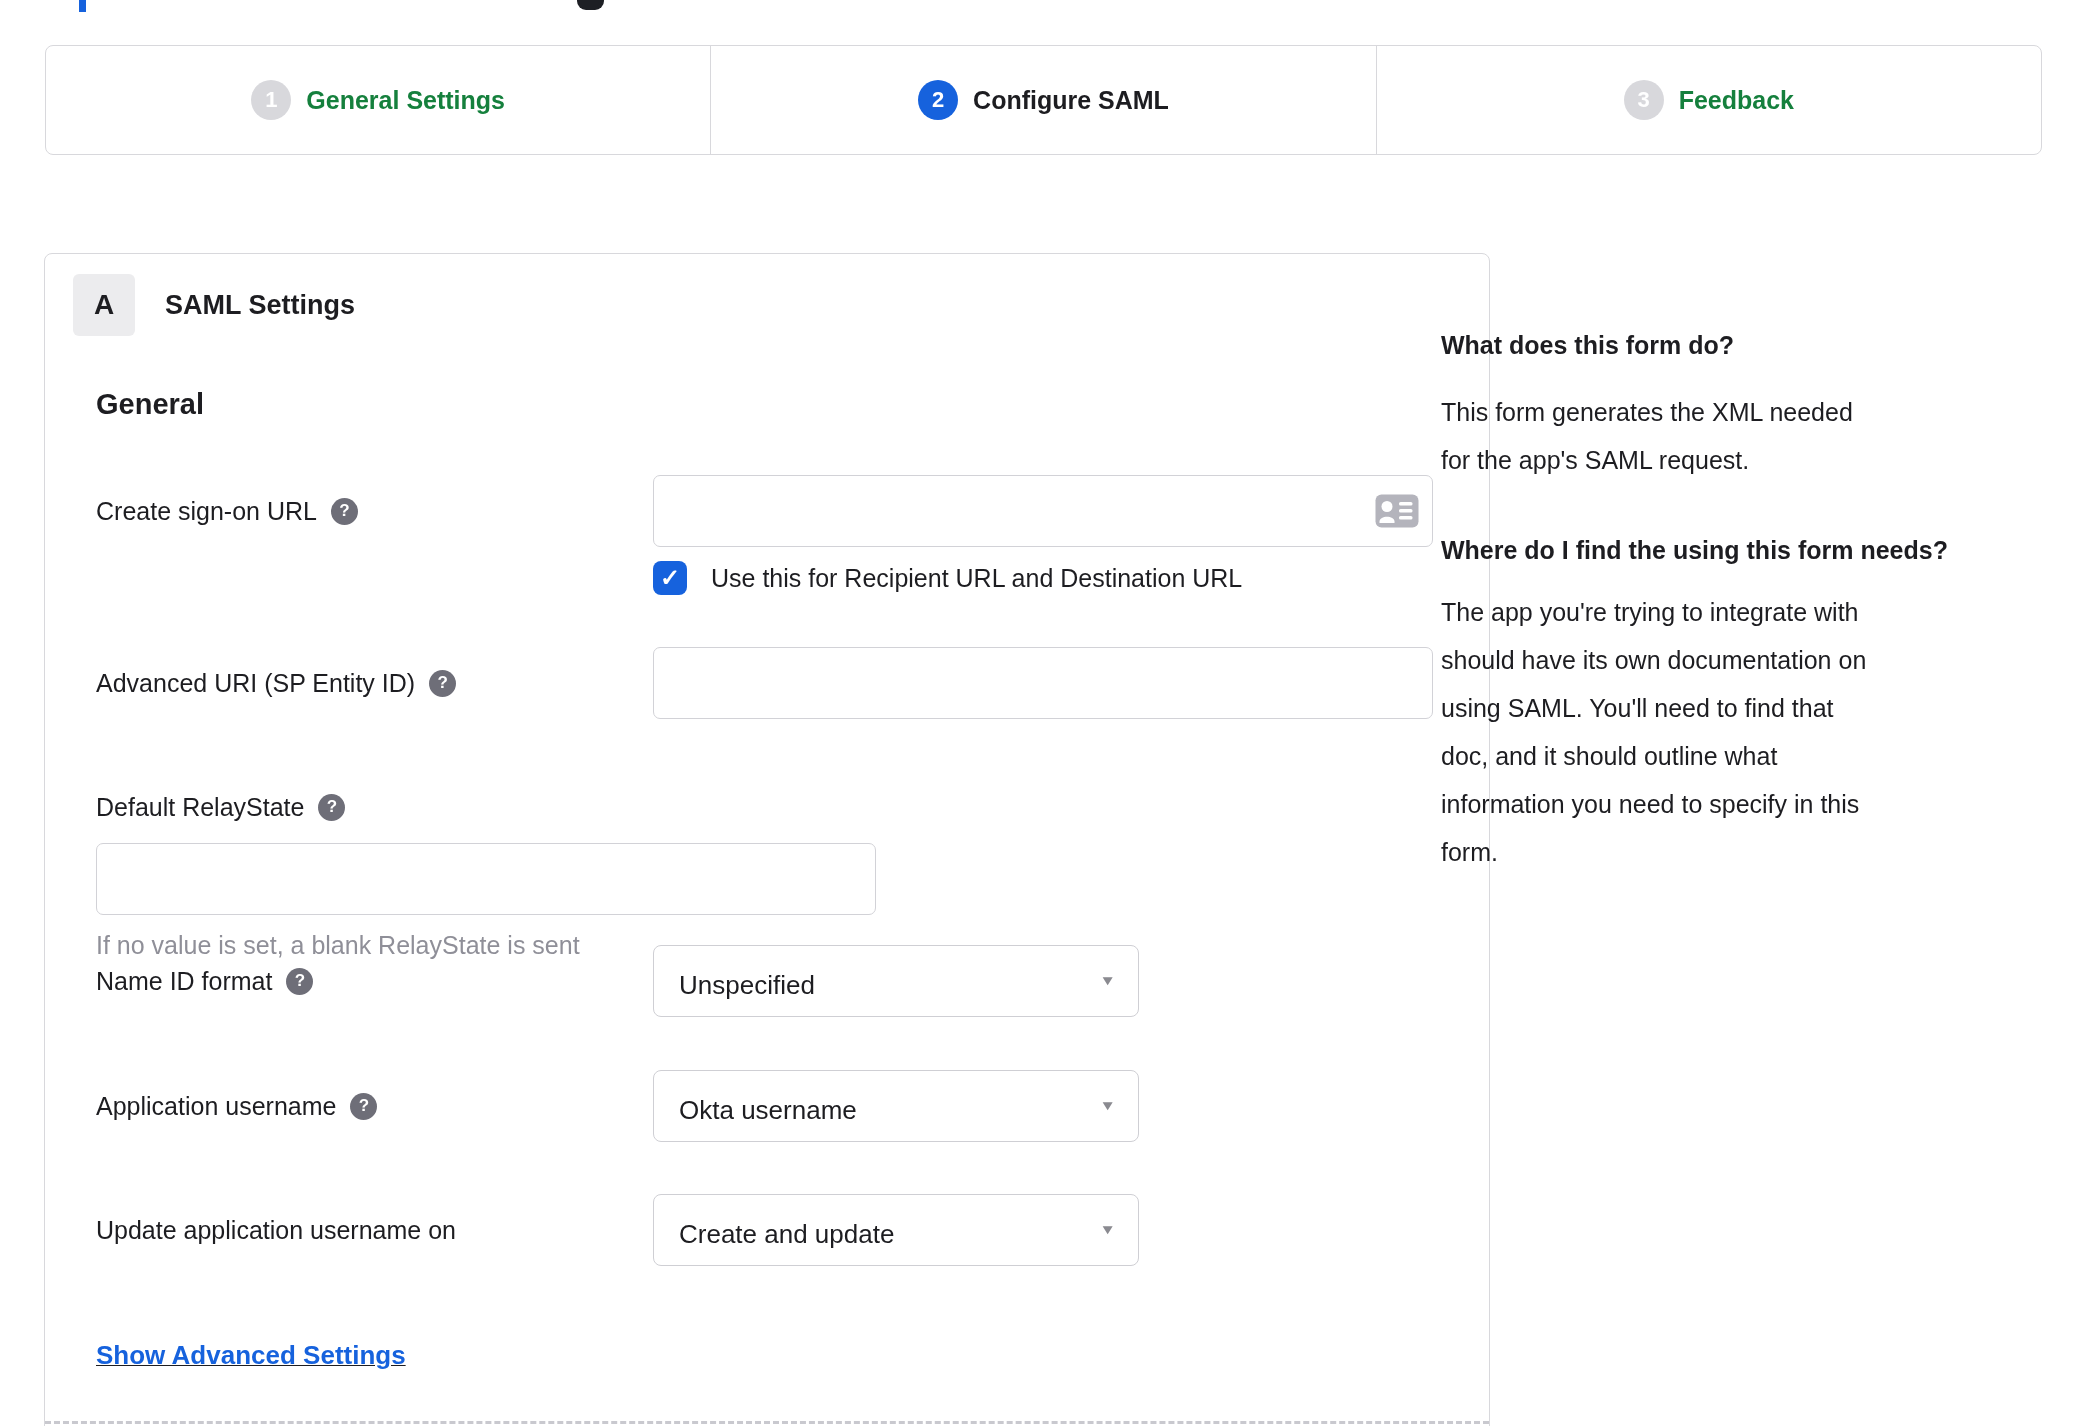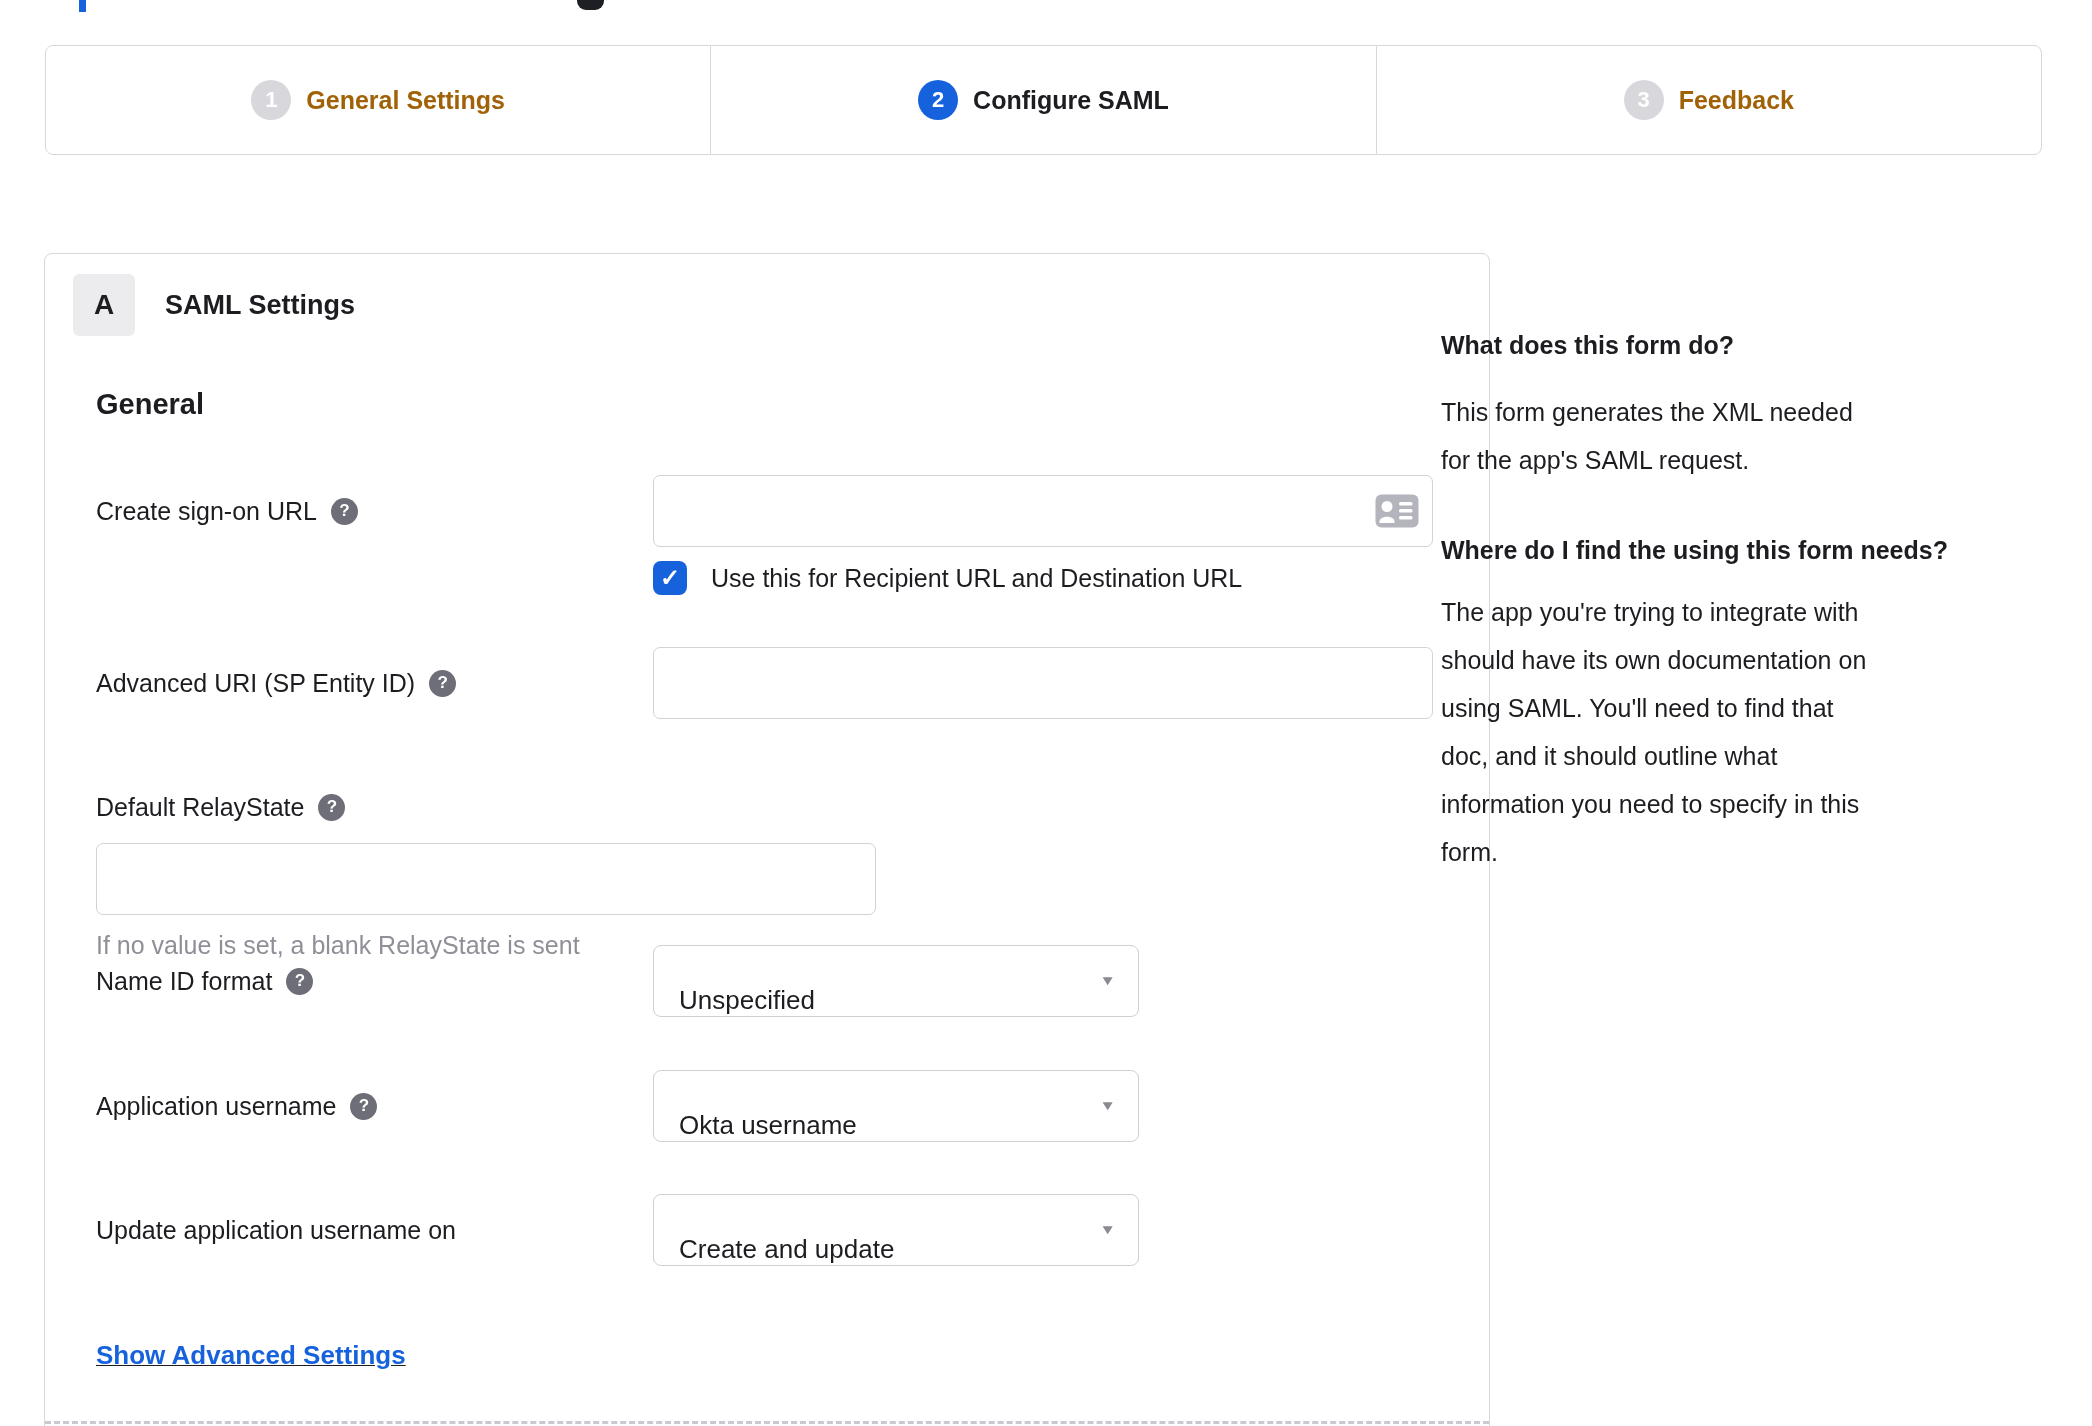--- a/index.html
+++ b/index.html
@@ -34,21 +34,21 @@
     gap: 15px; cursor: default;
   }
   .step + .step { border-left: 1px solid #d8d8dc; }
   .step-circle {
     width: 40px; height: 40px; border-radius: 50%;
     background: #d8d8dc; color: #ffffff;
     display: flex; align-items: center; justify-content: center;
     font-size: 22px; font-weight: bold; flex: none;
   }
   .step.active .step-circle { background: #1662dd; }
-  .step-label { font-size: 25px; font-weight: bold; color: #a16207; }
+  .step-label { font-size: 25px; font-weight: bold; color: #15803d; }
   .step.active .step-label { color: #1d1d21; }
 
   
   .panel {
     position: absolute; left: 44px; top: 253px; width: 1446px; height: 1210px;
     background: #ffffff; border: 1px solid #d8d8dc; border-radius: 8px;
   }
   .section-header {
     position: absolute; left: 28px; top: 20px;
     display: flex; align-items: center;
@@ -109,21 +109,21 @@
     color: #ffffff; display: flex; align-items: center; justify-content: center;
     font-size: 24px; font-weight: bold; flex: none; cursor: pointer;
   }
   .checkbox-label { font-size: 25px; color: #1d1d21; }
 
   .hint { margin-top: 16px; font-size: 25px; color: #8f8f98; }
 
   .select {
     position: relative; width: 486px; height: 72px;
     border: 1px solid #cfcfd4; border-radius: 8px; background: #ffffff;
-    display: flex; align-items: flex-end; padding: 8px 60px 0 25px;
+    display: flex; align-items: center; padding: 8px 60px 0 25px;
     font-size: 26px; color: #1d1d21; cursor: pointer;
   }
   .select-caret {
     position: absolute; right: 22px; top: 50%; transform: translateY(-50%) scaleY(0.8);
     font-size: 17px; color: #8a8a90;
   }
 
   .advanced-row {
     position: absolute; left: 51px; top: 1086px; width: 1340px;
     text-decoration: underline;

